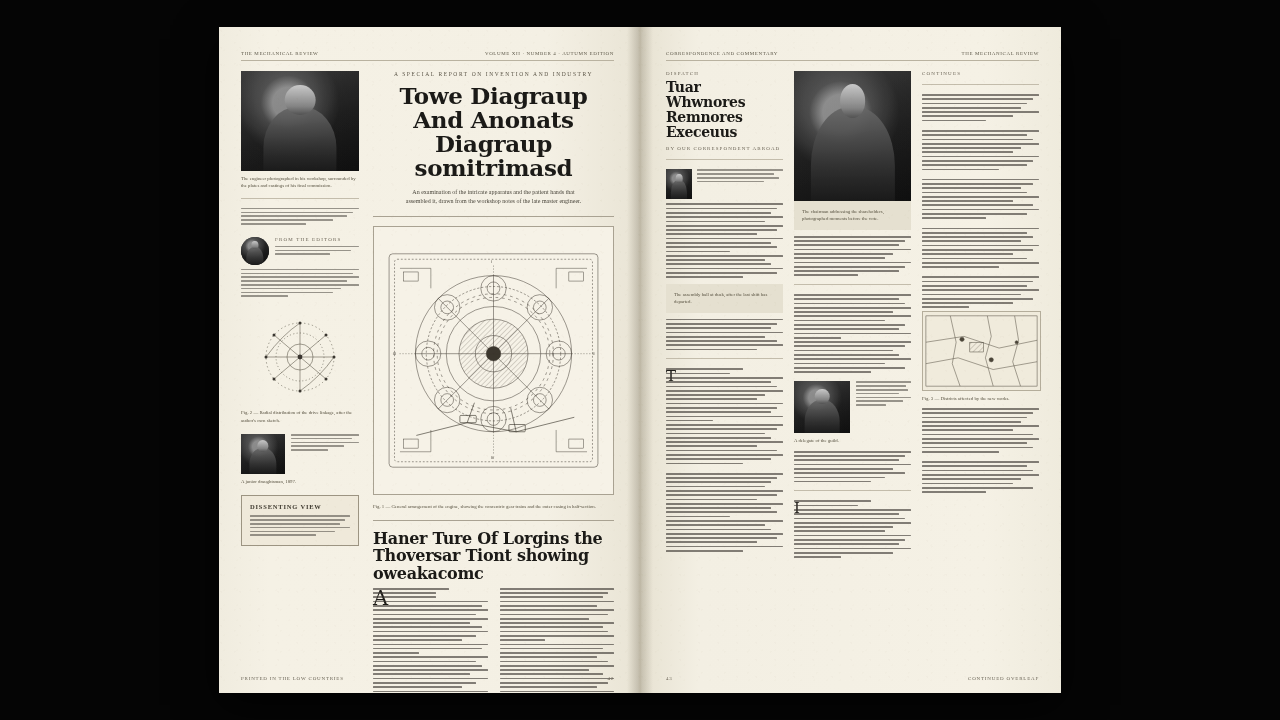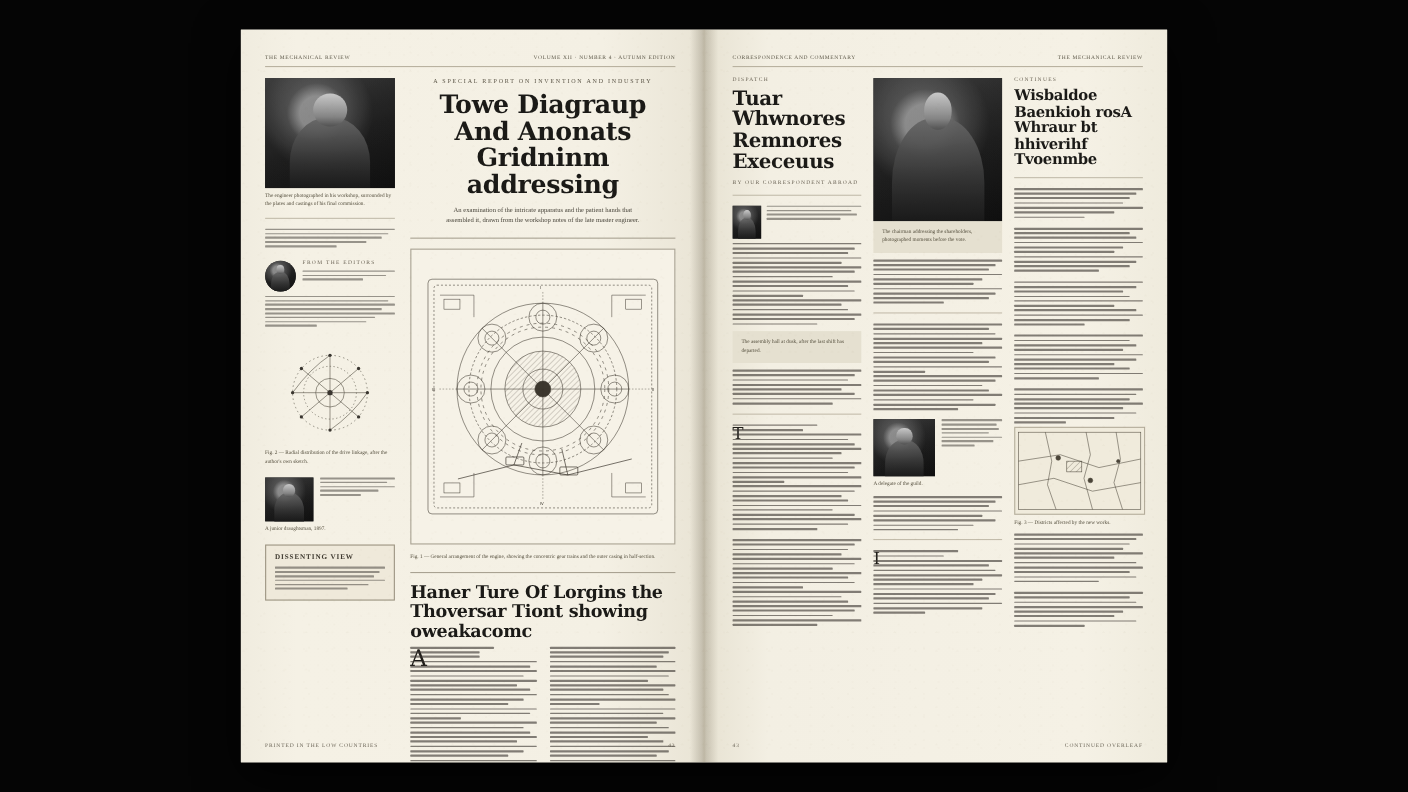--- a/index.html
+++ b/index.html
@@ -408,21 +408,21 @@
                 <i class="s85"></i>
                 <i class="s66"></i>
             </div>
           </div>
 
         </div>
 
         <div class="mainarea">
 
           <div class="kicker">A Special Report on Invention and Industry</div>
-          <h1 class="headline">Towe Diagraup And Anonats Gridninm addressing</h1>
+          <h1 class="headline">Towe Diagraup And Anonats Diagraup somitrimasd</h1>
           <div class="deck">An examination of the intricate apparatus and the patient hands that assembled it, drawn from the workshop notes of the late master engineer.</div>
           <div class="rule"></div>
 
           <div class="diagrambox">
             <svg class="diagramfig" viewBox="0 0 250 255">
               <defs>
                 <pattern id="hatch" width="4" height="4" patternUnits="userSpaceOnUse" patternTransform="rotate(45)">
                   <line x1="0" y1="0" x2="0" y2="4" stroke="#4a4438" stroke-width="0.45"></line>
                 </pattern>
               </defs>
@@ -588,21 +588,21 @@
 
       <div class="runhead">
         <span>Correspondence and Commentary</span>
         <span>The Mechanical Review</span>
       </div>
 
       <div class="cols" style="gap:11px;">
 
         <div class="col">
           <div class="label-sm">Dispatch</div>
-          <h2 class="headline small" style="font-size:18px;">Tuar Whwnores Remnores Execeuus</h2>
+          <h2 class="headline small" style="font-size:14px;">Tuar Whwnores Remnores Execeuus</h2>
           <div class="byline">By our correspondent abroad</div>
           <div class="rule thin"></div>
 
           <div style="display:flex;gap:5px;align-items:flex-start;margin-bottom:4px;">
             <div class="photo" style="width:26px;height:30px;flex:none;">
               <div class="ph-figure"></div>
               <div class="ph-head"></div>
             </div>
             <div style="flex:1;">
               <div class="lines tiny">
@@ -803,21 +803,20 @@
               <i class="s95"></i>
             <i class="s90"></i>
               <i class="full"></i>
               <i class="s85"></i>
               <i class="s40"></i>
           </div>
         </div>
 
         <div class="col">
           <div class="label-sm">Continues</div>
-          <h2 class="headline small" style="font-size:13.5px;">Wisbaldoe Baenkioh rosA Whraur bt hhiverihf Tvoenmbe</h2>
           <div class="rule thin"></div>
 
           <div class="lines small">
             <i class="full"></i>
               <i class="s95"></i>
               <i class="s90"></i>
               <i class="s85"></i>
             <i class="full"></i>
               <i class="s78"></i>
               <i class="s55"></i>

